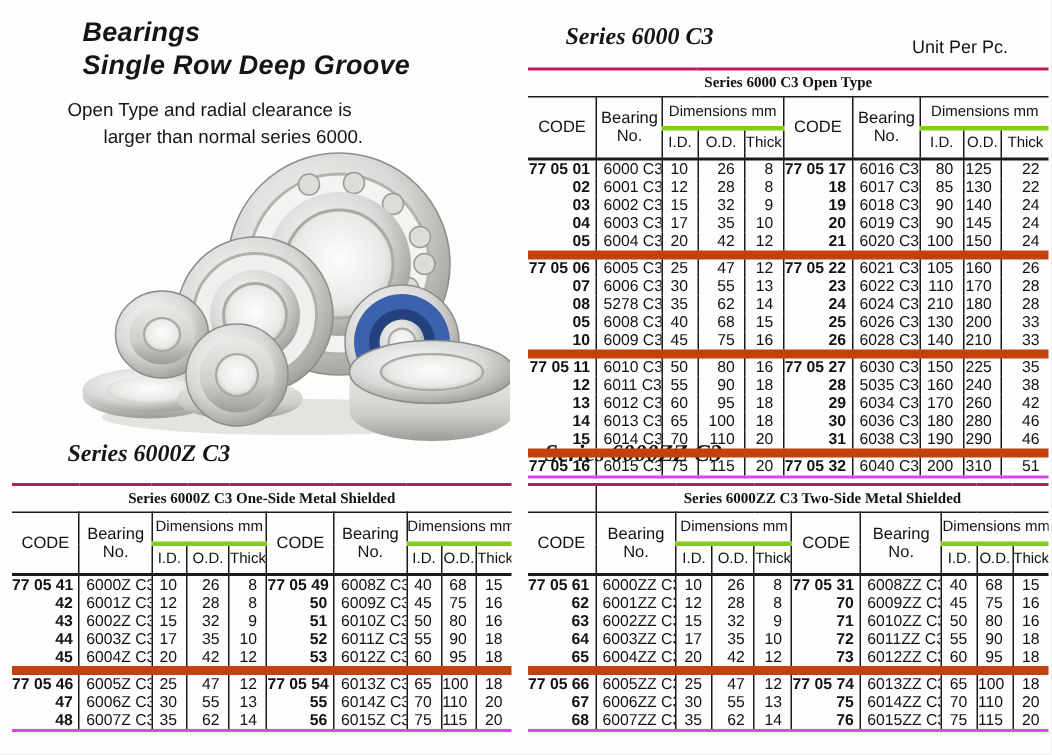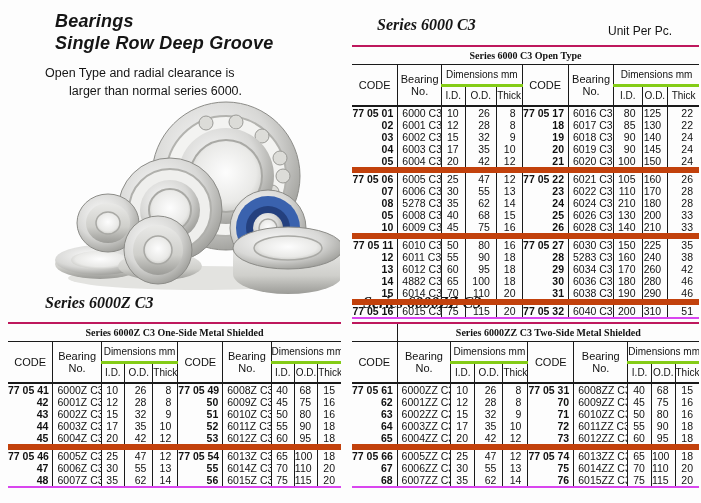--- a/index.html
+++ b/index.html
@@ -315,40 +315,40 @@
           <td class="c8">225</td>
           <td class="c9">35</td>
         </tr>
         <tr>
           <td class="c0">12</td>
           <td class="c1">6011 C3</td>
           <td class="c2">55</td>
           <td class="c3">90</td>
           <td class="c4">18</td>
           <td class="c5">28</td>
-          <td class="c6">5283 C3</td>
+          <td class="c6">5035 C3</td>
           <td class="c7">160</td>
           <td class="c8">240</td>
           <td class="c9">38</td>
         </tr>
         <tr>
           <td class="c0">13</td>
           <td class="c1">6012 C3</td>
           <td class="c2">60</td>
           <td class="c3">95</td>
           <td class="c4">18</td>
           <td class="c5">29</td>
           <td class="c6">6034 C3</td>
           <td class="c7">170</td>
           <td class="c8">260</td>
           <td class="c9">42</td>
         </tr>
         <tr>
           <td class="c0">14</td>
-          <td class="c1">4882 C3</td>
+          <td class="c1">6013 C3</td>
           <td class="c2">65</td>
           <td class="c3">100</td>
           <td class="c4">18</td>
           <td class="c5">30</td>
           <td class="c6">6036 C3</td>
           <td class="c7">180</td>
           <td class="c8">280</td>
           <td class="c9">46</td>
         </tr>
         <tr>

